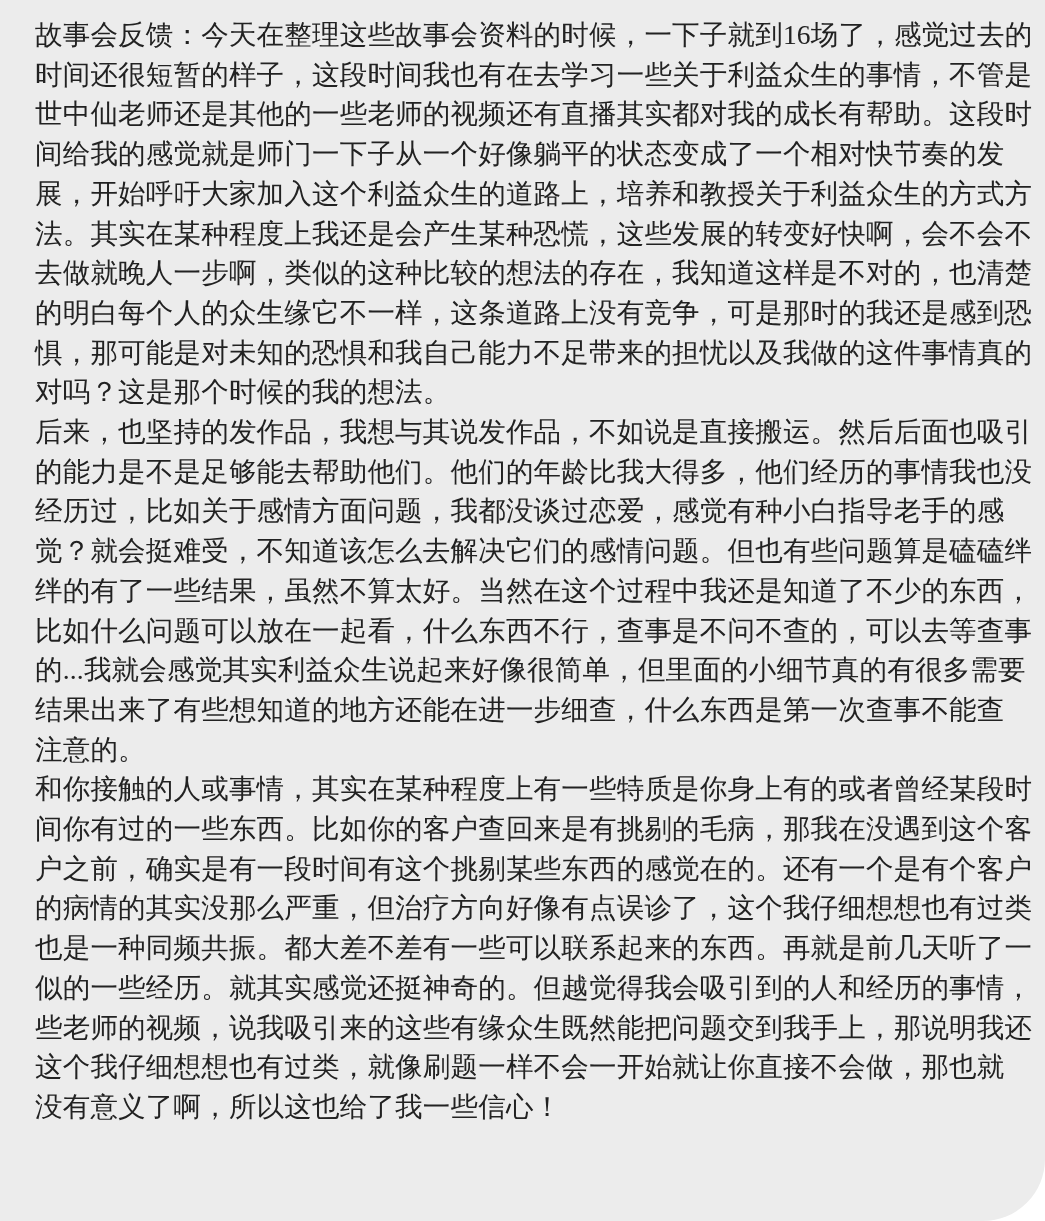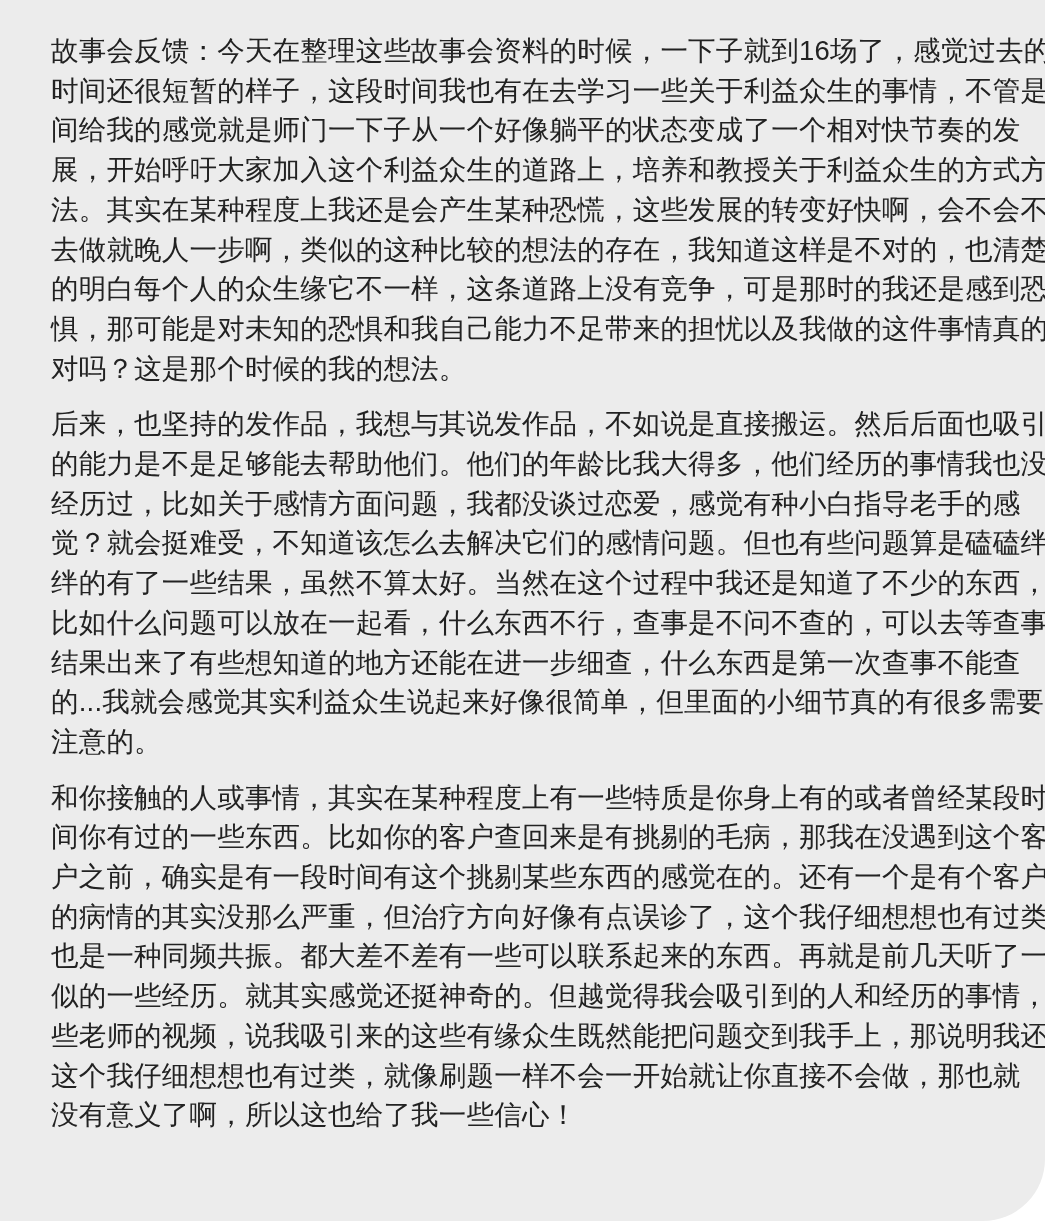--- a/index.html
+++ b/index.html
@@ -21,58 +21,60 @@
   }
   .bubble {
     position: absolute;
     inset: 0;
     background: #ececec;
     border-radius: 0 0 62px 0;
     box-sizing: border-box;
     padding: 15px 30px 0 35px;
   }
   .paragraph {
-    margin: 16px;
+    margin: 0;
     padding: 0;
+    font-family: Liberation Serif, serif;
   }
   .line {
     font-size: 27.5px;
     line-height: 39.7px;
     color: #222222;
     letter-spacing: 0.2px;
     white-space: nowrap;
     font-weight: 400;
   }
 </style>
 </head>
 <body>
 
 <div class="page">
   <div class="bubble">
     <div>
         <div class="paragraph">
           <div class="line">故事会反馈：今天在整理这些故事会资料的时候，一下子就到16场了，感觉过去的</div>
           <div class="line">时间还很短暂的样子，这段时间我也有在去学习一些关于利益众生的事情，不管是</div>
+          <div class="line">世中仙老师还是其他的一些老师的视频还有直播其实都对我的成长有帮助。这段时</div>
           <div class="line">间给我的感觉就是师门一下子从一个好像躺平的状态变成了一个相对快节奏的发</div>
           <div class="line">展，开始呼吁大家加入这个利益众生的道路上，培养和教授关于利益众生的方式方</div>
           <div class="line">法。其实在某种程度上我还是会产生某种恐慌，这些发展的转变好快啊，会不会不</div>
           <div class="line">去做就晚人一步啊，类似的这种比较的想法的存在，我知道这样是不对的，也清楚</div>
           <div class="line">的明白每个人的众生缘它不一样，这条道路上没有竞争，可是那时的我还是感到恐</div>
           <div class="line">惧，那可能是对未知的恐惧和我自己能力不足带来的担忧以及我做的这件事情真的</div>
           <div class="line">对吗？这是那个时候的我的想法。</div>
         </div>
         <div class="paragraph">
           <div class="line">后来，也坚持的发作品，我想与其说发作品，不如说是直接搬运。然后后面也吸引</div>
           <div class="line">的能力是不是足够能去帮助他们。他们的年龄比我大得多，他们经历的事情我也没</div>
           <div class="line">经历过，比如关于感情方面问题，我都没谈过恋爱，感觉有种小白指导老手的感</div>
           <div class="line">觉？就会挺难受，不知道该怎么去解决它们的感情问题。但也有些问题算是磕磕绊</div>
           <div class="line">绊的有了一些结果，虽然不算太好。当然在这个过程中我还是知道了不少的东西，</div>
           <div class="line">比如什么问题可以放在一起看，什么东西不行，查事是不问不查的，可以去等查事</div>
+          <div class="line">的...我就会感觉其实利益众生说起来好像很简单，但里面的小细节真的有很多需要</div>
           <div class="line">结果出来了有些想知道的地方还能在进一步细查，什么东西是第一次查事不能查</div>
-          <div class="line">的...我就会感觉其实利益众生说起来好像很简单，但里面的小细节真的有很多需要</div>
           <div class="line">注意的。</div>
         </div>
         <div class="paragraph">
           <div class="line">和你接触的人或事情，其实在某种程度上有一些特质是你身上有的或者曾经某段时</div>
           <div class="line">间你有过的一些东西。比如你的客户查回来是有挑剔的毛病，那我在没遇到这个客</div>
           <div class="line">户之前，确实是有一段时间有这个挑剔某些东西的感觉在的。还有一个是有个客户</div>
           <div class="line">的病情的其实没那么严重，但治疗方向好像有点误诊了，这个我仔细想想也有过类</div>
           <div class="line">也是一种同频共振。都大差不差有一些可以联系起来的东西。再就是前几天听了一</div>
           <div class="line">似的一些经历。就其实感觉还挺神奇的。但越觉得我会吸引到的人和经历的事情，</div>
           <div class="line">些老师的视频，说我吸引来的这些有缘众生既然能把问题交到我手上，那说明我还</div>

